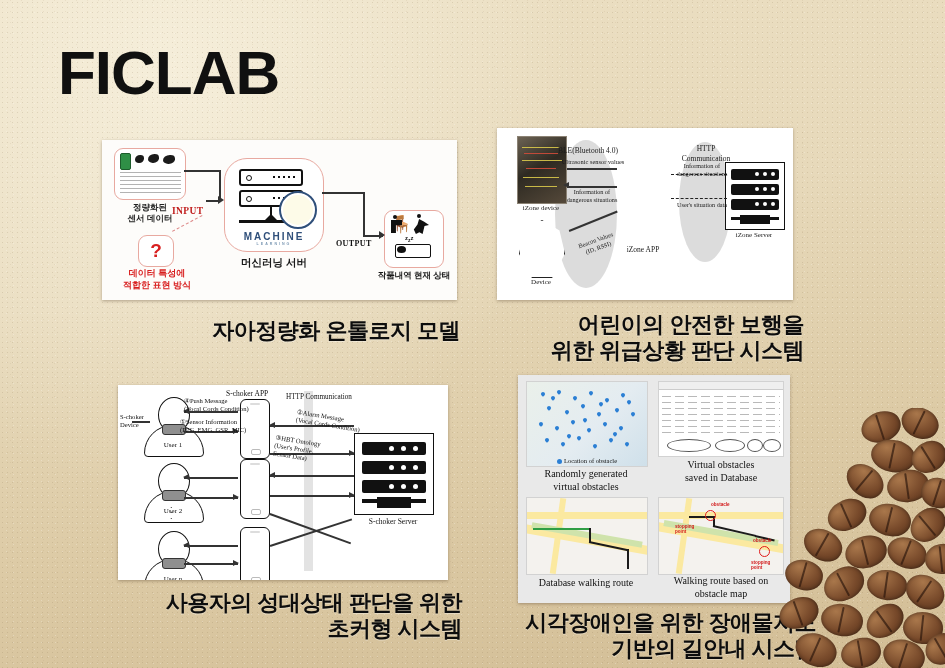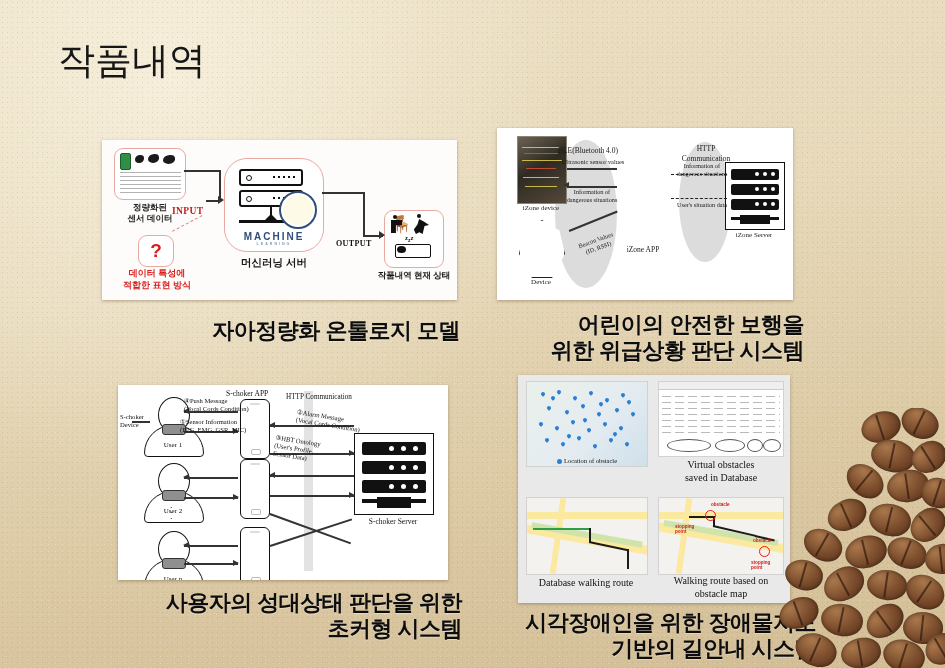--- a/index.html
+++ b/index.html
@@ -210,21 +210,21 @@
     background:rgba(40,20,10,.65); border-radius:2px; transform:translateX(-50%);}
   .caption-shadow { text-shadow: 0 1px 0 rgba(255,255,255,0.35); text-align: right; }
 </style>
 </head>
 <body>
 
 <div id="slide">
   <div id="grain"></div>
 
   <div id="title-row">
-    <div id="subtitle">작품내역</div>
+    <div id="brand">FICLAB</div>
   </div>
 
   <div id="p1" class="panel">
 
     <div id="p1-sensor" class="p1in rbox">
       <div class="phoneglyph"></div>
       <div class="bean" style="left:20px;top:6px;"></div>
       <div class="bean" style="left:33px;top:5px;width:11px;height:9px;"></div>
       <div class="bean" style="left:48px;top:6px;width:12px;height:9px;"></div>
       <div class="lines">
@@ -448,20 +448,21 @@
           <i style="left:98px;top:60px"></i>
         <i style="left:24px;top:14px"></i>
           <i style="left:56px;top:36px"></i>
           <i style="left:86px;top:50px"></i>
         <i style="left:40px;top:52px"></i>
           <i style="left:72px;top:20px"></i>
           <i style="left:100px;top:18px"></i>
       </div>
       <div class="legend"><b></b>Location of obstacle</div>
     </div>
+    <div class="subcap" style="left:4px;top:93px;width:128px;">Randomly generated<br>virtual obstacles</div>
 
     <div class="tile" style="left:140px;top:6px;width:124px;height:74px;">
       <div class="dbtbl">
         <div class="hdr"></div>
         <div class="row" style="top:14px"></div>
           <div class="row" style="top:20px"></div>
         <div class="row" style="top:26px"></div>
           <div class="row" style="top:32px"></div>
         <div class="row" style="top:38px"></div>
           <div class="row" style="top:44px"></div>

